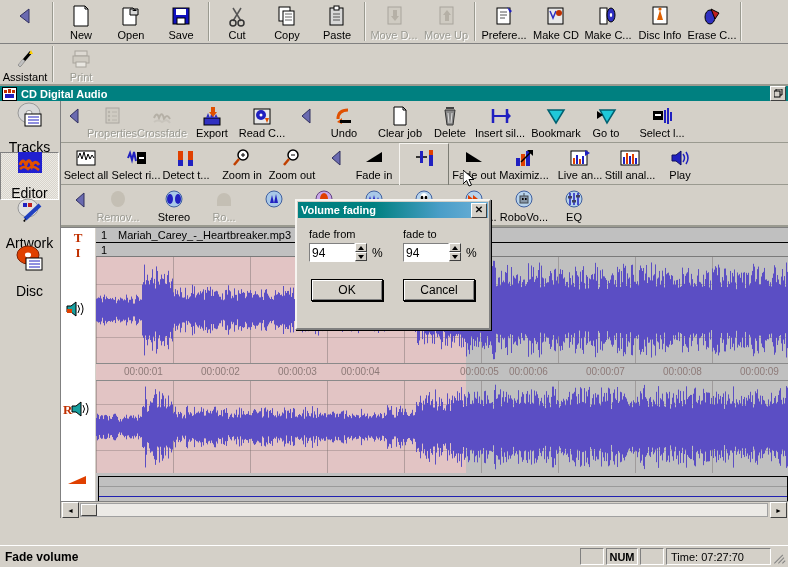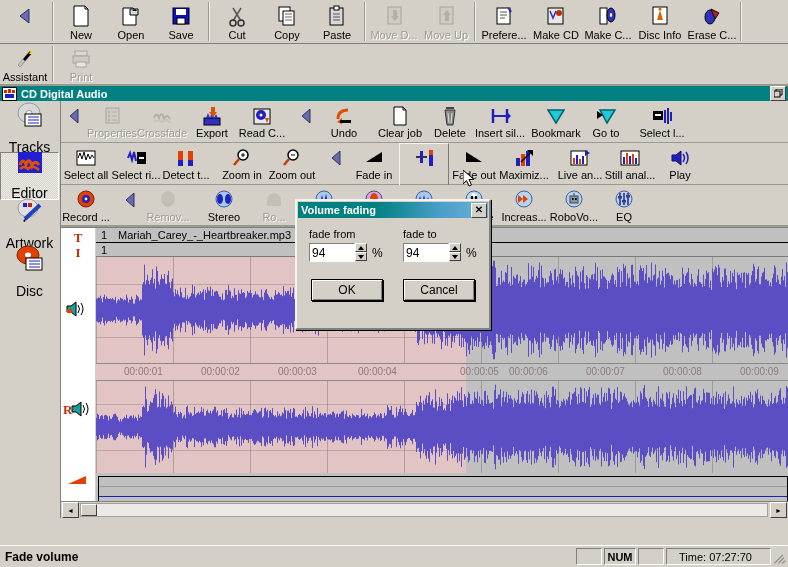--- a/index.html
+++ b/index.html
@@ -178,21 +178,21 @@
   .dot{width:12px;height:14px;border-radius:50%;}
 
   .statusbar{
     position:absolute;left:0;top:545px;width:788px;height:22px;
     background:#d4d0c8;border-top:1px solid #fff;
     display:flex;align-items:center;box-sizing:border-box;
   }
   .sb-panel{
     height:17px;margin:0 1px;background:#d4d0c8;
     border:1px solid #808080;border-right-color:#fff;border-bottom-color:#fff;
-    display:flex;align-items:center;padding:0 12px;font-size:11px;box-sizing:border-box;
+    display:flex;align-items:center;padding:0 4px;font-size:11px;box-sizing:border-box;
   }
   .sb-left{flex:1;border:none;font-weight:bold;font-size:12px;padding-left:4px;}
   .sb-grip{width:14px;height:14px;margin-right:2px;position:relative;overflow:hidden;}
   .sb-grip i{position:absolute;height:1px;background:#808080;transform:rotate(-45deg);transform-origin:0 0;}
 
   
   .dlg{
     position:absolute;left:295px;top:199px;width:196px;height:131px;
     background:#d4d0c8;
     border:2px solid #d4d0c8;
@@ -759,30 +759,20 @@
                   <polygon points="3,7 7,7 12,3 12,17 7,13 3,13" fill="#2020c0" stroke="#101060"></polygon>
                   <path d="M14 6 q3 4 0 8" stroke="#2020c0" fill="none" stroke-width="1.5"></path>
                   <path d="M17 4 q4 6 0 12" stroke="#2020c0" fill="none" stroke-width="1.5"></path>
                 </svg>
             </div>
             <span class="lbl">Play</span>
           </div>
         </div>
 
         <div class="cdtb last">
-          <div class="cdb">
-            <div class="ic">
-              <svg width="22" height="20">
-                  <ellipse cx="11" cy="9" rx="8" ry="8" fill="#e04000" stroke="#802000"></ellipse>
-                  <circle cx="11" cy="9" r="4" fill="#2020c0"></circle>
-                  <circle cx="11" cy="9" r="1.4" fill="#fff"></circle>
-                </svg>
-            </div>
-            <span class="lbl">Record ...</span>
-          </div>
           <div class="tb-sep"></div>
           <div class="cdb nav">
             <div class="ic">
               <svg width="14" height="18">
                   <polygon points="11,2 11,16 3,9" fill="#6a6ab0" stroke="#303060"></polygon>
                 </svg>
             </div>
           </div>
           <div class="cdb disabled">
             <div class="ic">
@@ -1637,21 +1627,21 @@
                     <rect x="691" width="1" y="14.88667558769854" height="76.22664882460292" fill="#5b4ec4"></rect>
                     <rect x="692" width="1" y="17.757701259752743" height="70.48459748049451" fill="#5b4ec4"></rect>
                   </svg>
                 </div>
 
               <div class="ruler" id="ruler">
                   <div class="sel-bg" style="width: 370px;"></div>
                   <div class="tick" style="left: 28px;">00:00:01</div>
                   <div class="tick" style="left: 105px;">00:00:02</div>
                   <div class="tick" style="left: 182px;">00:00:03</div>
-                  <div class="tick" style="left: 262px;">00:00:04</div>
+                  <div class="tick" style="left: 245px;">00:00:04</div>
                   <div class="tick" style="left: 344px; padding-left: 20px;">00:00:05</div>
                   <div class="tick" style="left: 413px;">00:00:06</div>
                   <div class="tick" style="left: 490px;">00:00:07</div>
                   <div class="tick" style="left: 567px;">00:00:08</div>
                   <div class="tick" style="left: 644px;">00:00:09</div>
                 </div>
 
               <div class="chan" id="chanR" style="height:92px;">
                   <div class="sel-bg" style="width: 370px;"></div>
                   <div class="grid-h" style="top: 23px;"></div>

